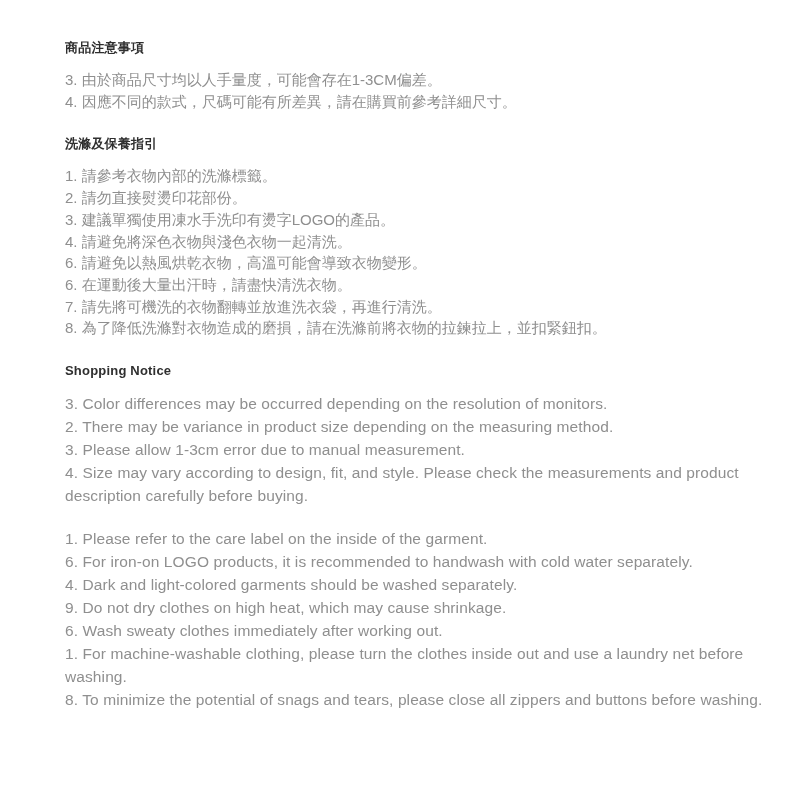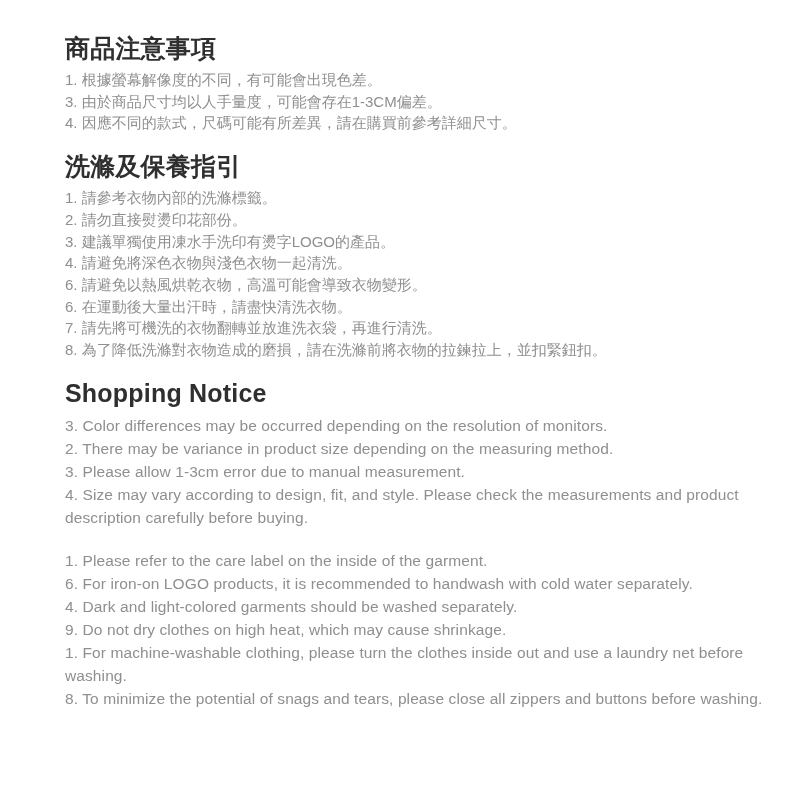--- a/index.html
+++ b/index.html
@@ -17,21 +17,21 @@
     -webkit-font-smoothing: antialiased;
   }
   .doc {
     width: 710px;
   }
   .doc-section {
     margin: 0 0 20px 0;
   }
   .section-title {
     margin: 0 0 9px 0;
-    font-size: 25px;
+    font-size: 13px;
     line-height: 24px;
     font-weight: 700;
     color: #2f2f2f;
     letter-spacing: 0.2px;
   }
   .section-list {
     list-style: none;
     margin: 0;
     padding: 0;
   }
@@ -50,21 +50,20 @@
   }
 </style>
 </head>
 <body>
 
 <main class="doc">
 
   <section class="doc-section zh">
     <h2 class="section-title">商品注意事項</h2>
     <ul class="section-list">
-        <li>1. 根據螢幕解像度的不同，有可能會出現色差。</li>
         <li>3. 由於商品尺寸均以人手量度，可能會存在1-3CM偏差。</li>
         <li>4. 因應不同的款式，尺碼可能有所差異，請在購買前參考詳細尺寸。</li>
       </ul>
   </section>
 
   <section class="doc-section zh">
     <h2 class="section-title">洗滌及保養指引</h2>
     <ul class="section-list">
         <li>1. 請參考衣物內部的洗滌標籤。</li>
         <li>2. 請勿直接熨燙印花部份。</li>
@@ -86,17 +85,18 @@
         <li>4. Size may vary according to design, fit, and style. Please check the measurements and product description carefully before buying.</li>
       </ul>
   </section>
 
   <section class="doc-section en">
     <ul class="section-list">
         <li>1. Please refer to the care label on the inside of the garment.</li>
         <li>6. For iron-on LOGO products, it is recommended to handwash with cold water separately.</li>
         <li>4. Dark and light-colored garments should be washed separately.</li>
         <li>9. Do not dry clothes on high heat, which may cause shrinkage.</li>
+        <li>6. Wash sweaty clothes immediately after working out.</li>
         <li>1. For machine-washable clothing, please turn the clothes inside out and use a laundry net before washing.</li>
         <li>8. To minimize the potential of snags and tears, please close all zippers and buttons before washing.</li>
       </ul>
   </section>
 </main>
 
 </body></html>

